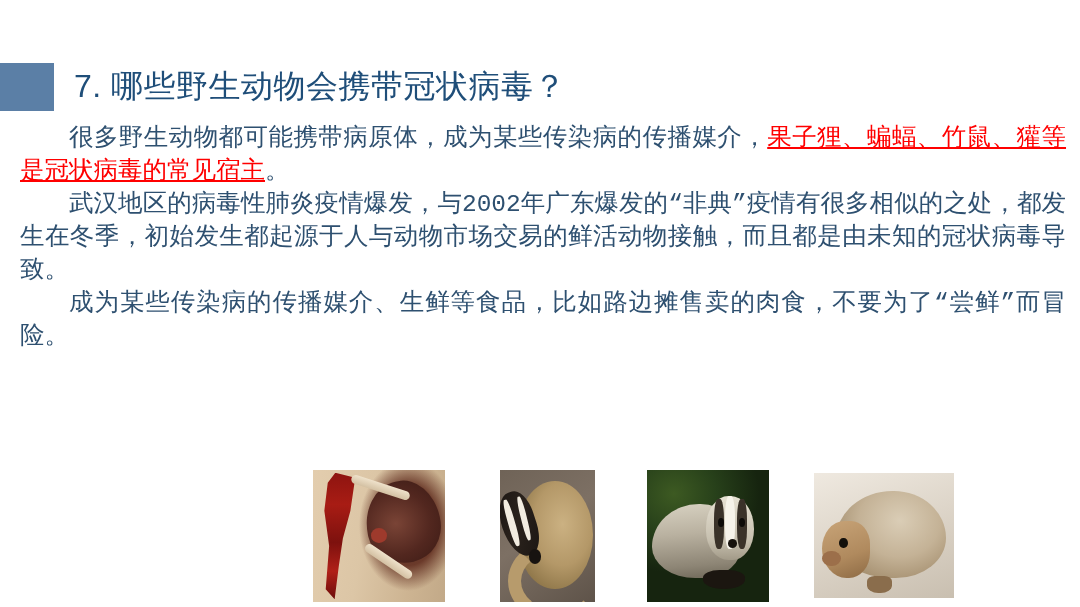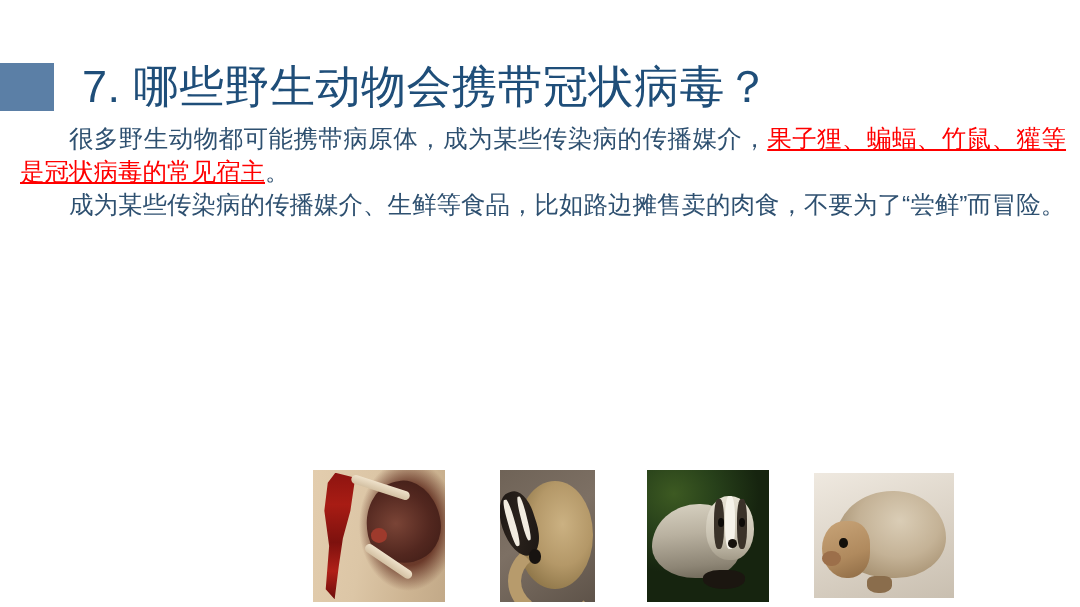--- a/index.html
+++ b/index.html
@@ -32,39 +32,40 @@
     display: flex;
     align-items: center;
   }
   .title-marker {
     width: 54px;
     height: 48px;
     background: #5b7fa6;
     flex: 0 0 auto;
   }
   .title-text {
-    margin-left: 28px;
-    font-size: 45px;
+    margin-left: 20px;
+    font-size: 32px;
     line-height: 1.1;
     color: #1f4e79;
     letter-spacing: 0.5px;
     white-space: nowrap;
   }
 
   
   .body-block {
     position: absolute;
     left: 20px;
     top: 122px;
     width: 1046px;
     font-size: 24.5px;
     line-height: 33px;
     color: #2e5070;
     text-align: justify;
     text-justify: inter-ideograph;
+    font-family: Liberation Mono, monospace;
   }
   .para {
     margin: 0;
     text-indent: 2em;
   }
   .hl {
     color: #ff0000;
     text-decoration: underline;
     text-underline-offset: 2px;
   }
@@ -260,20 +261,23 @@
     <div class="title-marker"></div>
     <div class="title-text">7. 哪些野生动物会携带冠状病毒？</div>
   </div>
 
   <div class="body-block">
 
     <p class="para">
       <span>很多野生动物都可能携带病原体，成为某些传染病的传播媒介，</span><span class="hl">果子狸、蝙蝠、竹鼠、獾等是冠状病毒的常见宿主</span><span>。</span>
     </p>
 
+    <p class="para">
+      <span>武汉地区的病毒性肺炎疫情爆发，与2002年广东爆发的“非典”疫情有很多相似的之处，都发生在冬季，初始发生都起源于人与动物市场交易的鲜活动物接触，而且都是由未知的冠状病毒导致。</span>
+    </p>
 
 
     <p class="para">
       <span>成为某些传染病的传播媒介、生鲜等食品，比如路边摊售卖的肉食，不要为了“尝鲜”而冒险。</span>
     </p>
 
   </div>
 
   <div class="photo-strip">
 

